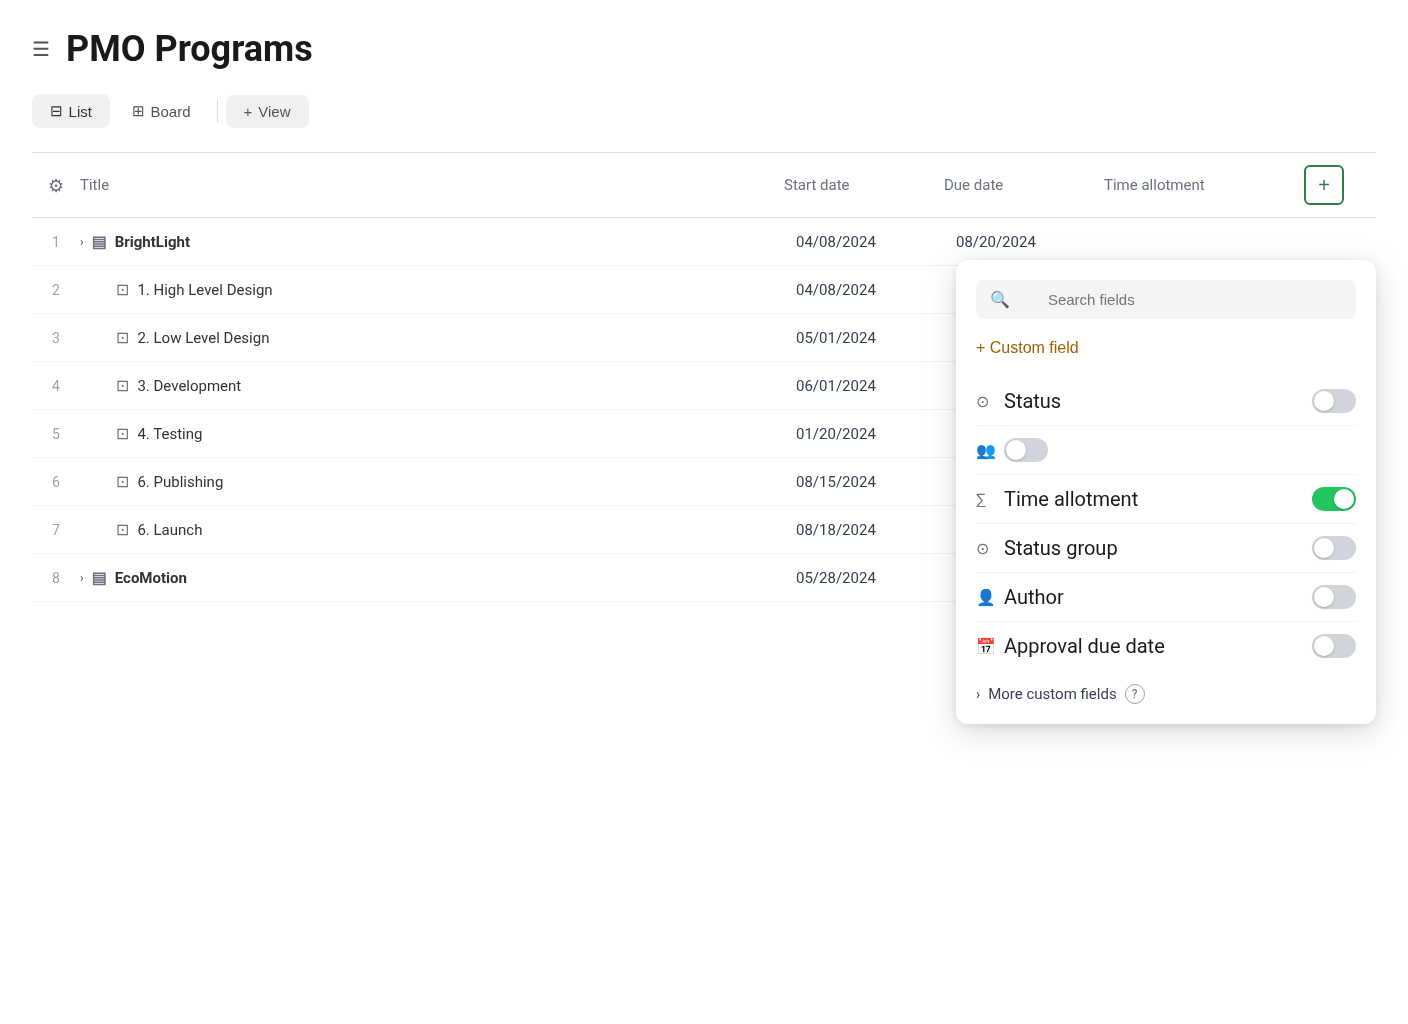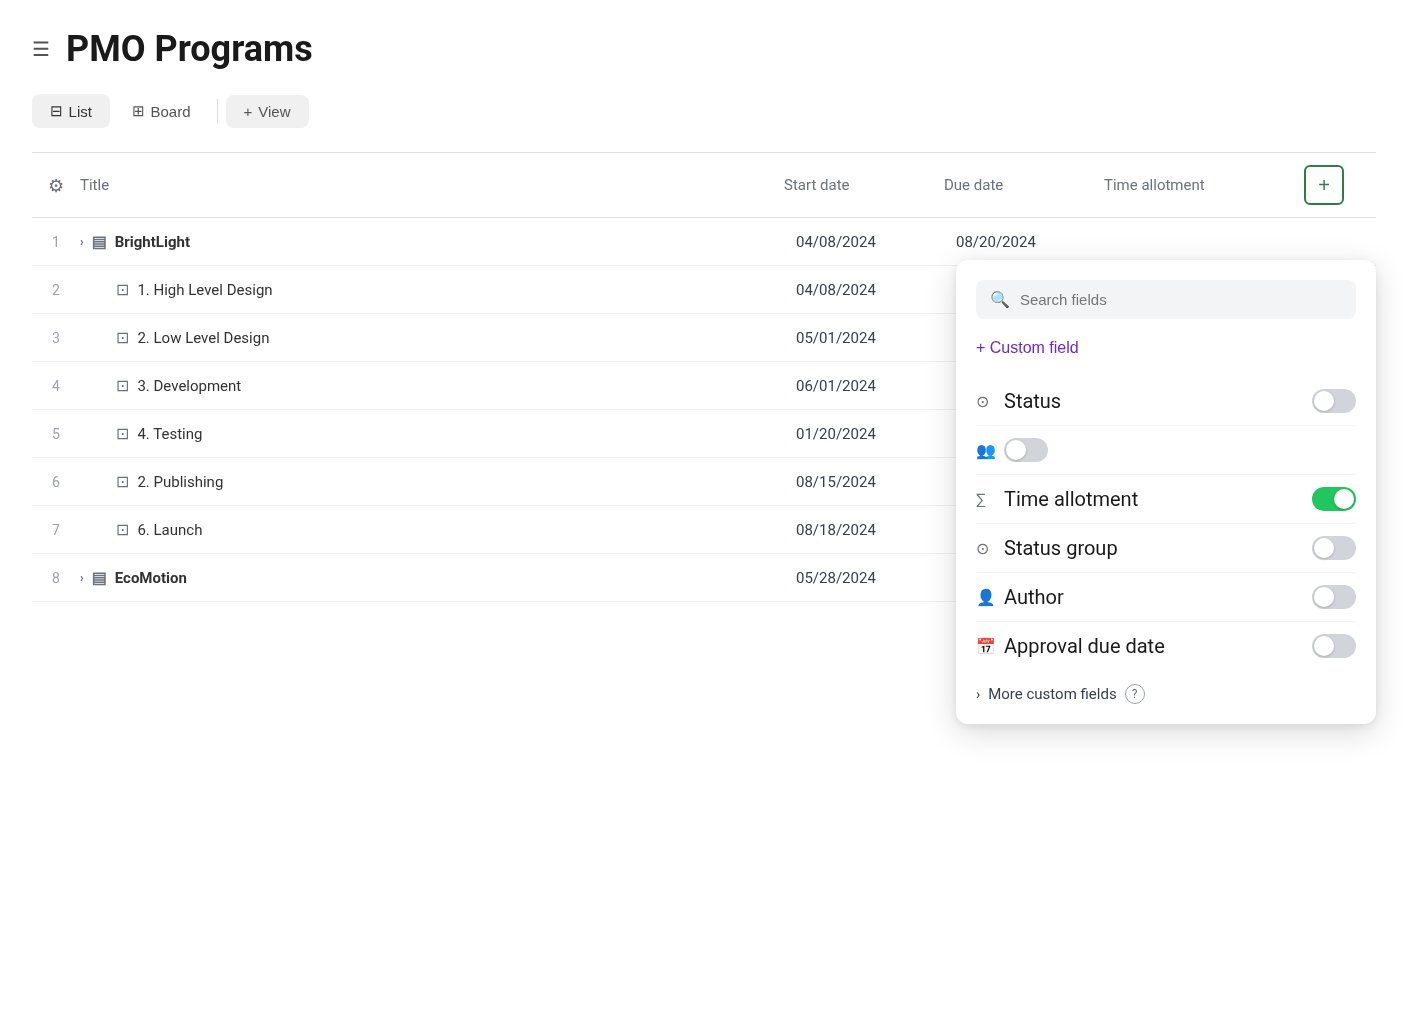--- a/index.html
+++ b/index.html
@@ -169,28 +169,29 @@
       color: #9ca3af;
       font-size: 16px;
     }
     .search-input {
       border: none;
       background: transparent;
       font-size: 15px;
       color: #6b7280;
       outline: none;
       width: 100%;
+      margin-left: 28px;
     }
 
     
     .custom-field-btn {
       display: flex;
       align-items: flex-end;
       gap: 8px;
-      color: #6d28d9;
+      color: #a16207;
       font-size: 16px;
       font-weight: 500;
       cursor: pointer;
       margin-bottom: 20px;
       background: none;
       border: none;
     }
 
     
     .field-item {
@@ -368,21 +369,21 @@
     <div class="date-cell">01/20/2024</div>
     <div class="date-cell">08/14/2024</div>
     <div></div>
     <div></div>
   </div>
         <div class="table-row">
     <div class="row-num">6</div>
     <div class="row-title indent">
 
       <span class="task-icon">⊡</span>
-      <span>2. Publishing</span>
+      <span>6. Publishing</span>
     </div>
     <div class="date-cell">08/15/2024</div>
     <div class="date-cell">08/17/2024</div>
     <div></div>
     <div></div>
   </div>
         <div class="table-row">
     <div class="row-num">7</div>
     <div class="row-title indent">
 

